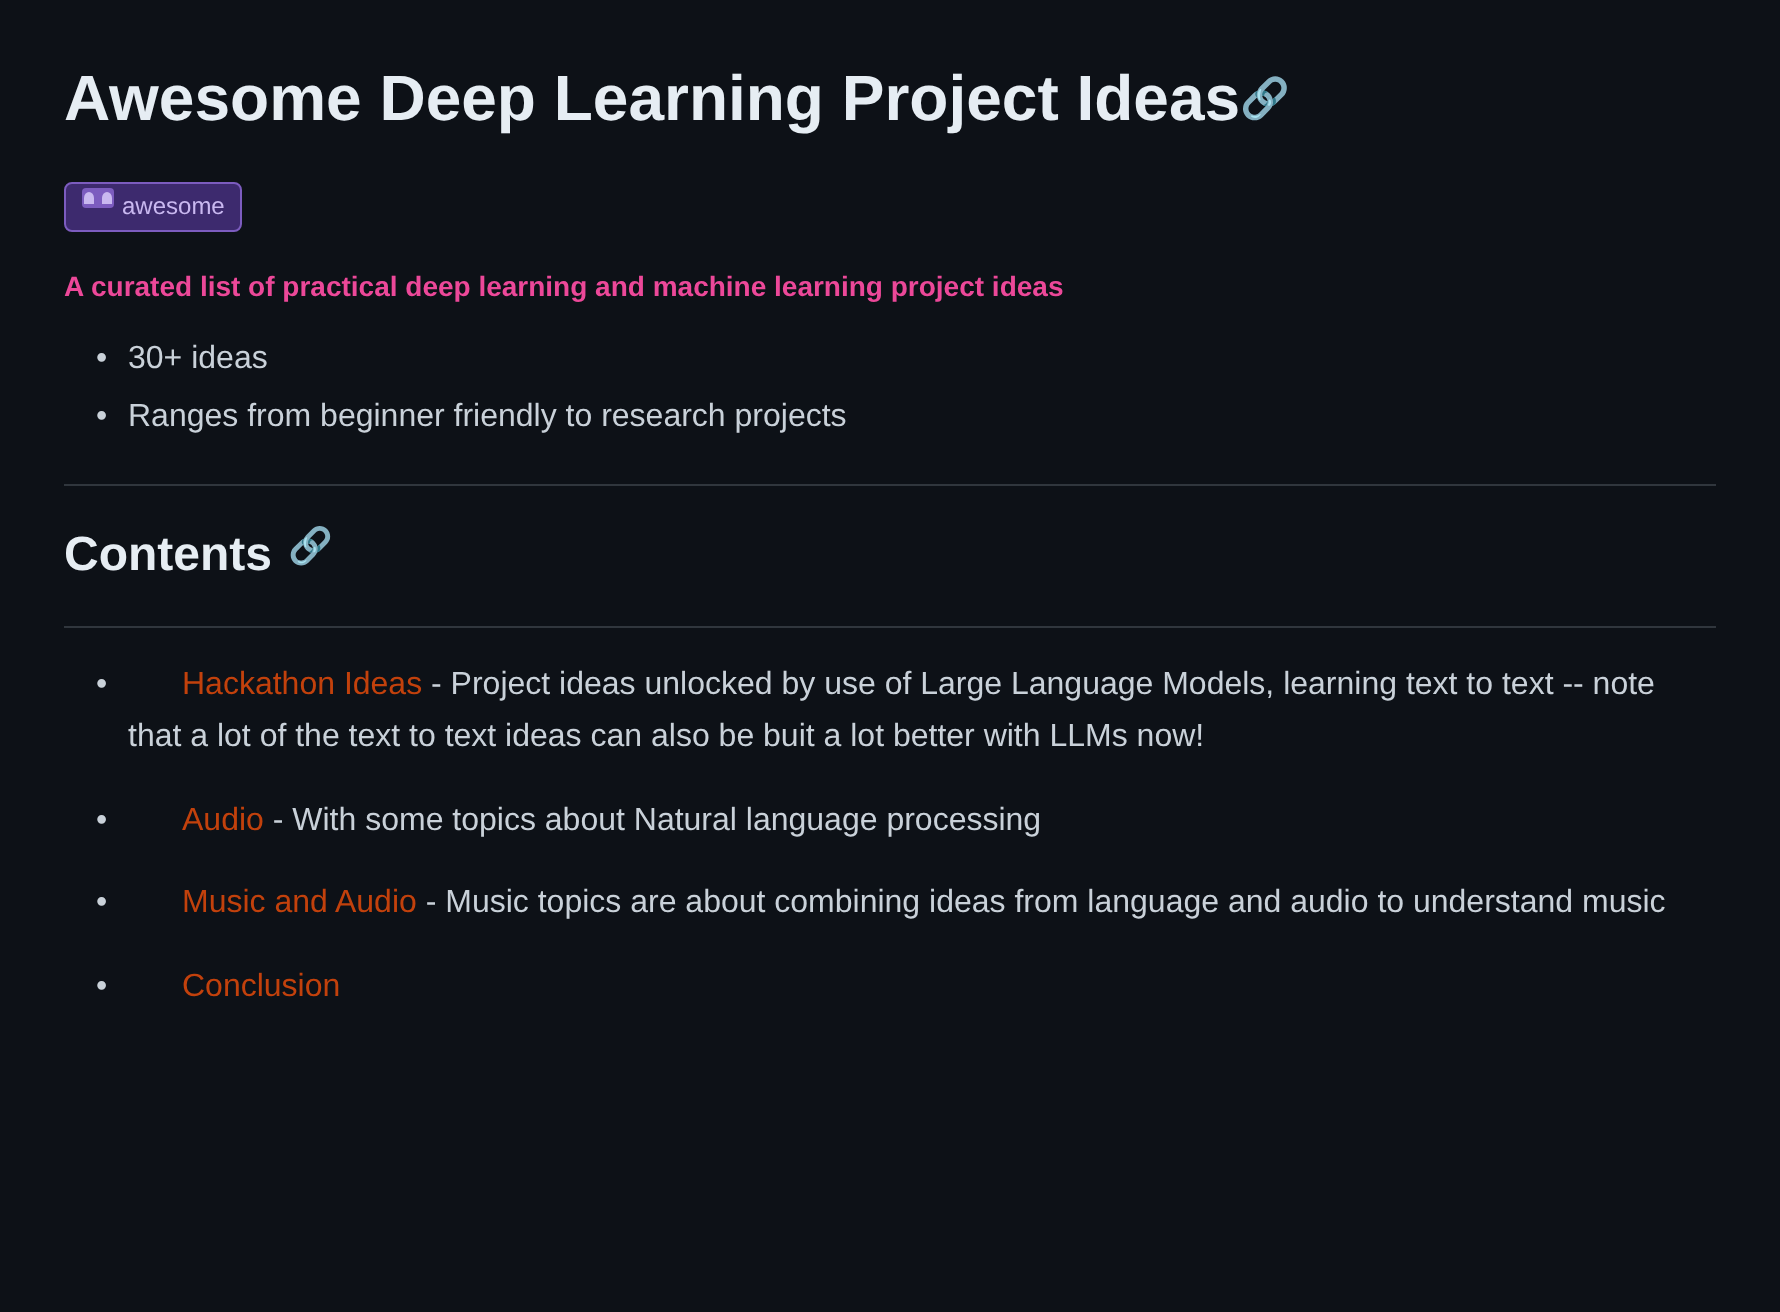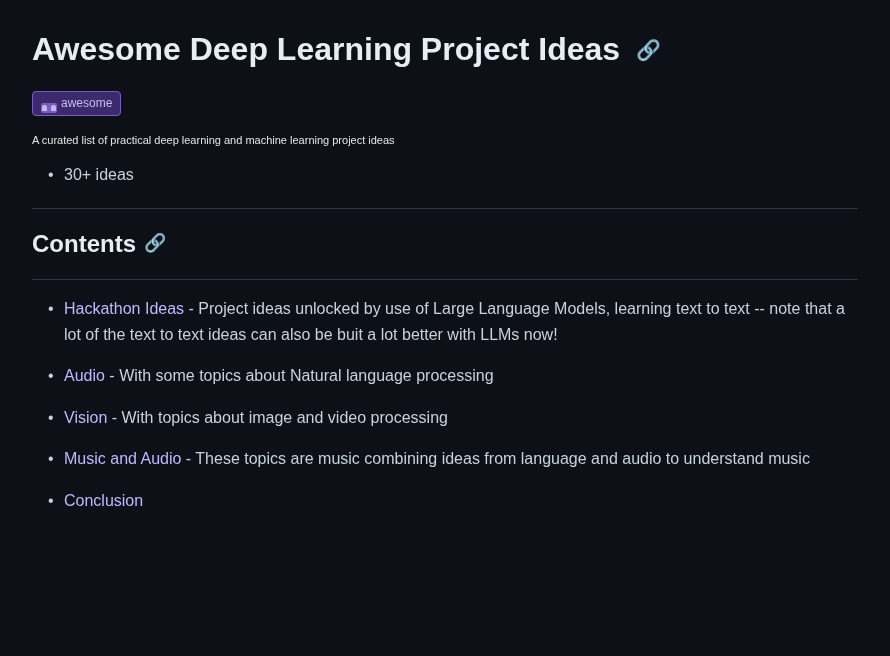--- a/index.html
+++ b/index.html
@@ -28,40 +28,40 @@
       border-bottom: 1px solid #30363d;
       margin-bottom: 16px;
     }
 
     .page-title {
       font-size: 32px;
       font-weight: 600;
       color: #e6edf3;
       display: flex;
       align-items: center;
-      gap: 16px;
+      gap: 0;
       margin-bottom: 16px;
     }
 
     .link-icon {
       color: #6e7681;
       font-size: 20px;
       cursor: pointer;
     }
 
     .badge-container {
       display: flex;
       align-items: center;
       gap: 6px;
       margin-bottom: 16px;
     }
 
     .badge {
       display: inline-flex;
-      align-items: flex-end;
+      align-items: flex-start;
       gap: 4px;
       background-color: #3d2a6e;
       border: 1px solid #7c5cbf;
       border-radius: 4px;
       padding: 2px 8px;
       font-size: 12px;
       color: #c9b8f0;
     }
 
     .badge-icon {
@@ -86,23 +86,24 @@
 
     .badge-icon::before {
       left: 1px;
     }
 
     .badge-icon::after {
       right: 1px;
     }
 
     .description {
-      color: #e5e5e5;
-      font-size: 11px;
+      color: #ec4899;
+      font-size: 14px;
       margin-bottom: 12px;
+      font-weight: bold;
     }
 
     .bullet-list {
       list-style: none;
       padding-left: 16px;
       margin-bottom: 0;
     }
 
     .bullet-list li {
       position: relative;
@@ -116,21 +117,21 @@
       position: absolute;
       left: 0;
       color: #c9d1d9;
     }
 
     .section-title {
       font-size: 24px;
       font-weight: 600;
       color: #e6edf3;
       display: flex;
-      align-items: center;
+      align-items: flex-start;
       gap: 8px;
       margin-bottom: 8px;
       padding-bottom: 16px;
       border-bottom: 1px solid #30363d;
     }
 
     .contents-list {
       list-style: none;
       padding-left: 16px;
       margin-top: 16px;
@@ -145,22 +146,23 @@
     }
 
     .contents-list li::before {
       content: '•';
       position: absolute;
       left: 0;
       color: #c9d1d9;
     }
 
     .contents-list a {
-      color: #c4b5fd;
+      color: #c2410c;
       text-decoration: none;
+      margin-left: 27px;
     }
 
     .link-small {
       color: #6e7681;
       font-size: 18px;
     }
   </style>
 </head>
 <body>
 
@@ -176,41 +178,39 @@
       <span class="badge">
         <span class="badge-icon"></span>
         <span>awesome</span>
       </span>
     </div>
 
     <p class="description">A curated list of practical deep learning and machine learning project ideas</p>
 
     <ul class="bullet-list">
       <li>30+ ideas</li>
+      <li>Ranges from beginner friendly to research projects</li>
     </ul>
   </div>
 
   <div class="contents-section">
     <h2 class="section-title">
       <span>Contents</span>
       <span class="link-small">🔗</span>
     </h2>
 
     <ul class="contents-list">
       <li>
         <a href="#">Hackathon Ideas</a><span> - Project ideas unlocked by use of Large Language Models, learning text to text -- note that a lot of the text to text ideas can also be buit a lot better with LLMs now!</span>
       </li>
       <li>
         <a href="#">Audio</a><span> - With some topics about Natural language processing</span>
       </li>
       <li>
-        <a href="#">Vision</a><span> - With topics about image and video processing</span>
-      </li>
-      <li>
-        <a href="#">Music and Audio</a><span> - These topics are music combining ideas from language and audio to understand music</span>
+        <a href="#">Music and Audio</a><span> - Music topics are about combining ideas from language and audio to understand music</span>
       </li>
       <li>
         <a href="#">Conclusion</a><span></span>
       </li>
     </ul>
   </div>
 
 </div>
 
 </body></html>

